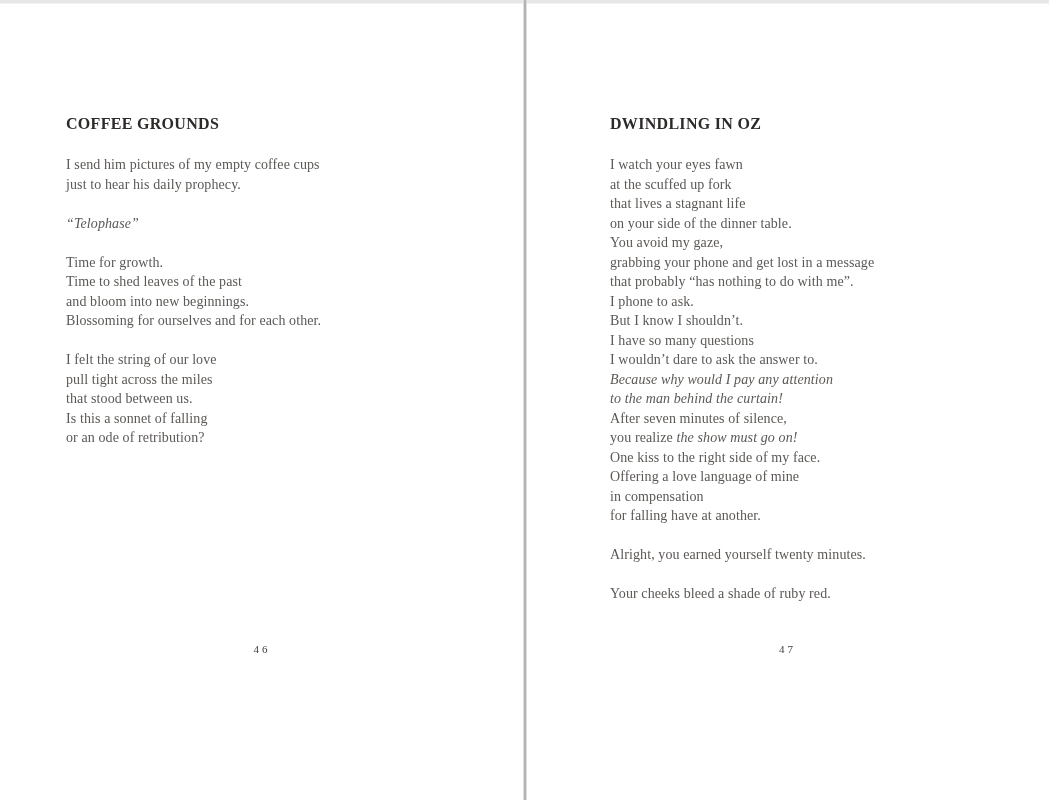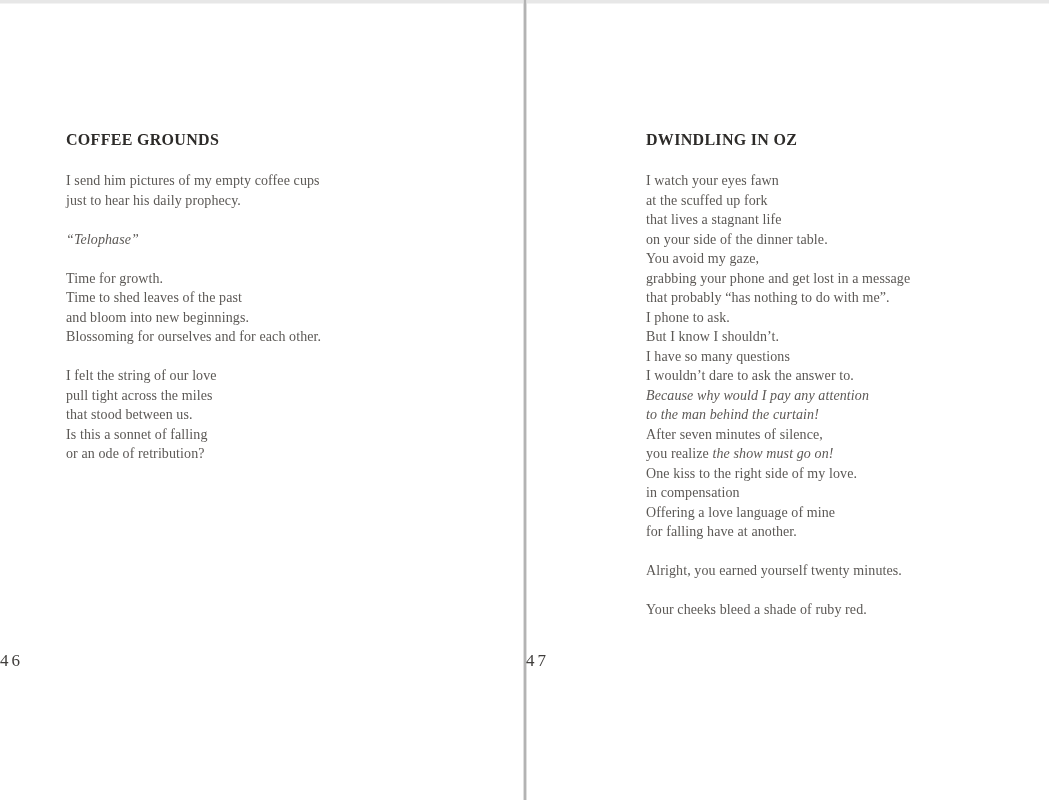--- a/index.html
+++ b/index.html
@@ -21,47 +21,47 @@
   .top-strip {
     position: absolute; top: 0; left: 0; width: 100%; height: 4px;
     background: var(--strip);
     border-bottom: 1px solid #f3f3f3;
   }
   .gutter {
     position: absolute; left: 524px; top: 0; width: 2px; height: 800px;
     background: var(--divider);
     box-shadow: -1px 0 0 #dedede, 1px 0 0 #dedede;
   }
-  .page { position: absolute; top: 16px; height: 697px; }
+  .page { position: absolute; top: 0; height: 697px; }
   .page-left { left: 0; width: 524px; }
   .page-right { left: 526px; width: 523px; }
   .page-content { position: absolute; top: 114px; }
   .page-left  .page-content { left: 66px; right: 18px; }
-  .page-right .page-content { left: 84px; right: 14px; margin-left: 36px; }
+  .page-right .page-content { left: 84px; right: 14px; }
   .poem-title {
     margin: 0 0 22px 0;
     font-size: 16px; line-height: 19px;
     font-weight: 700;
     letter-spacing: 0.3px;
     color: var(--title);
   }
   .stanza { margin: 0 0 19.5px 0; }
   .stanza:last-child { margin-bottom: 0; }
   .line {
     font-size: 14px;
     line-height: 19.5px;
     letter-spacing: 0.1px;
     color: var(--body);
     white-space: nowrap;
   }
   .line em { }
   .page-number {
     position: absolute; bottom: 42px; left: 0; width: 100%;
-    text-align: left;
-    font-size: 17px;
+    text-align: center;
+    font-size: 11px;
     letter-spacing: 3px;
     color: var(--pagenum);
   }
 </style>
 </head>
 <body>
 
 <div class="spread">
   <div class="top-strip"></div>
 
@@ -109,23 +109,23 @@
             <div class="line"><span>grabbing your phone and get lost in a message</span></div>
             <div class="line"><span>that probably “has nothing to do with me”.</span></div>
             <div class="line"><span>I phone to ask.</span></div>
             <div class="line"><span>But I know I shouldn’t.</span></div>
             <div class="line"><span>I have so many questions</span></div>
             <div class="line"><span>I wouldn’t dare to ask the answer to.</span></div>
             <div class="line"><em>Because why would I pay any attention</em></div>
             <div class="line"><em>to the man behind the curtain!</em></div>
             <div class="line"><span>After seven minutes of silence,</span></div>
             <div class="line"><span>you realize </span><em>the show must go on!</em></div>
-            <div class="line"><span>One kiss to the right side of my love.</span></div>
+            <div class="line"><span>One kiss to the right side of my face.</span></div>
+            <div class="line"><span>Offering a love language of mine</span></div>
             <div class="line"><span>in compensation</span></div>
-            <div class="line"><span>Offering a love language of mine</span></div>
             <div class="line"><span>for falling have at another.</span></div>
           </div>
           <div class="stanza">
             <div class="line"><span>Alright, you earned yourself twenty minutes.</span></div>
           </div>
           <div class="stanza">
             <div class="line"><span>Your cheeks bleed a shade of ruby red.</span></div>
           </div>
         </div>
     </div>

